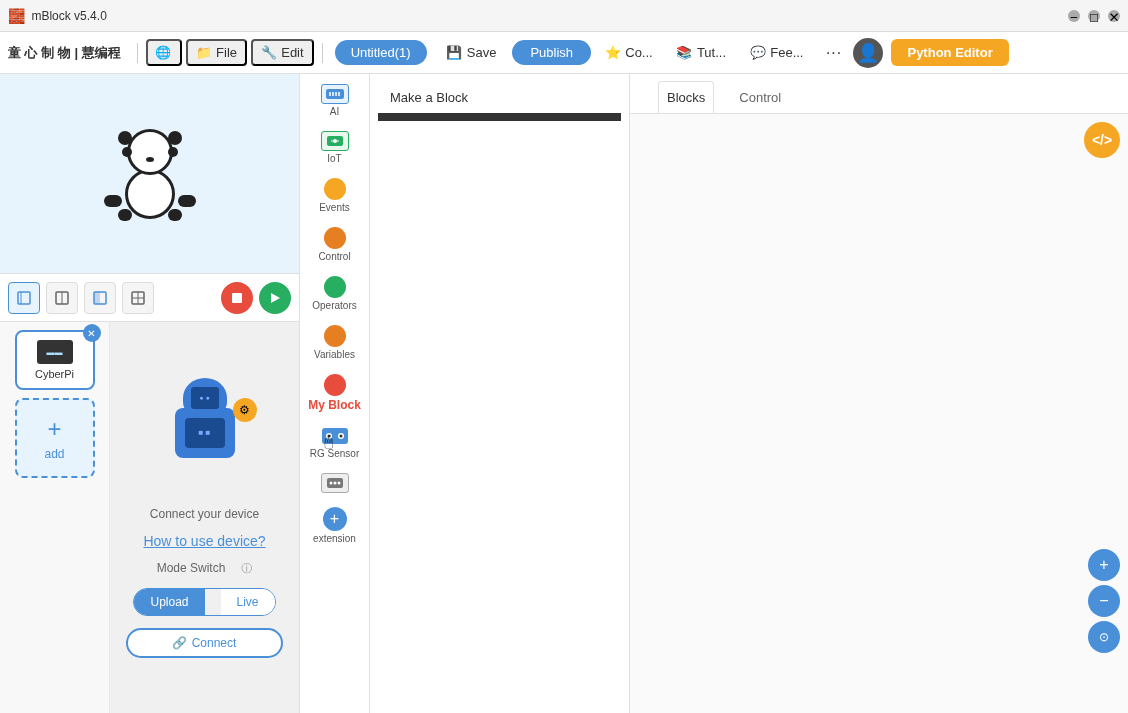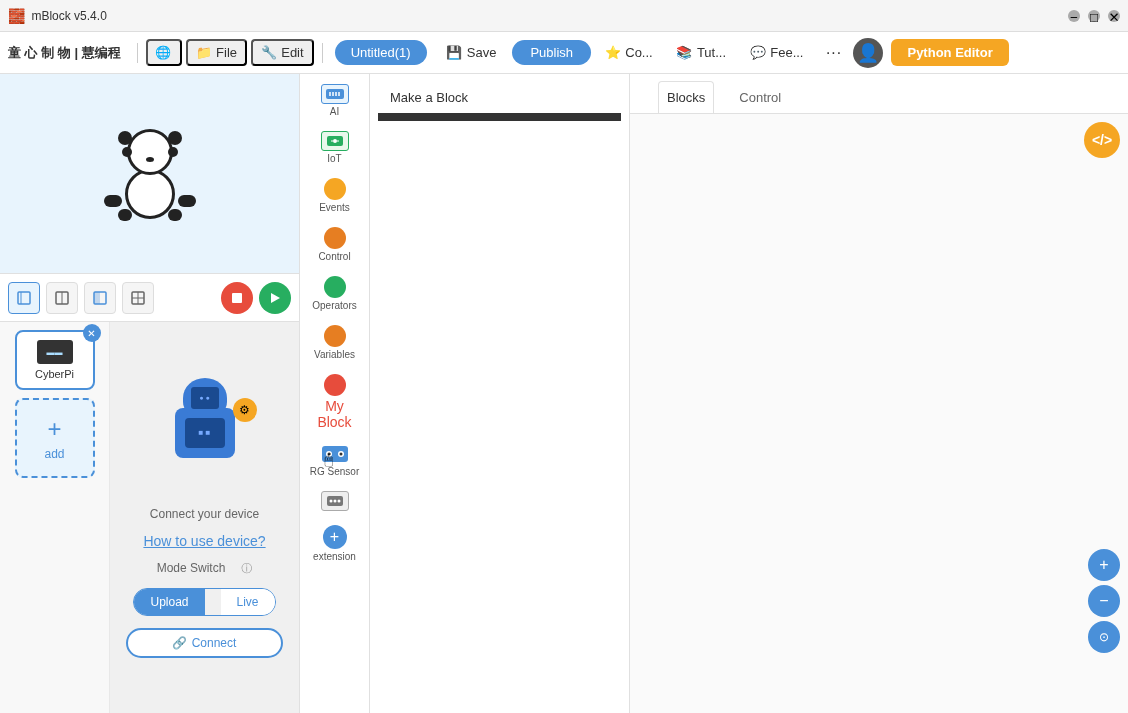--- a/index.html
+++ b/index.html
@@ -505,21 +505,21 @@
       background: #4a90d9;
       border-radius: 50%;
       display: flex;
       align-items: center;
       justify-content: center;
       color: #fff;
       font-size: 16px;
     }
 
     
-    .cat-my-block { color: #e74c3c; font-size: 14px; font-weight: 400; }
+    .cat-my-block { color: #e74c3c; font-size: 12px; font-weight: 700; }
   </style>
 </head>
 <body>
 
 <div id="titlebar">
   <span style="font-size:14px; margin-right:6px;">🧱</span>
   <span>mBlock v5.4.0</span>
   <div class="win-controls">
     <button class="win-btn minimize">−</button>
     <button class="win-btn maximize">□</button>

